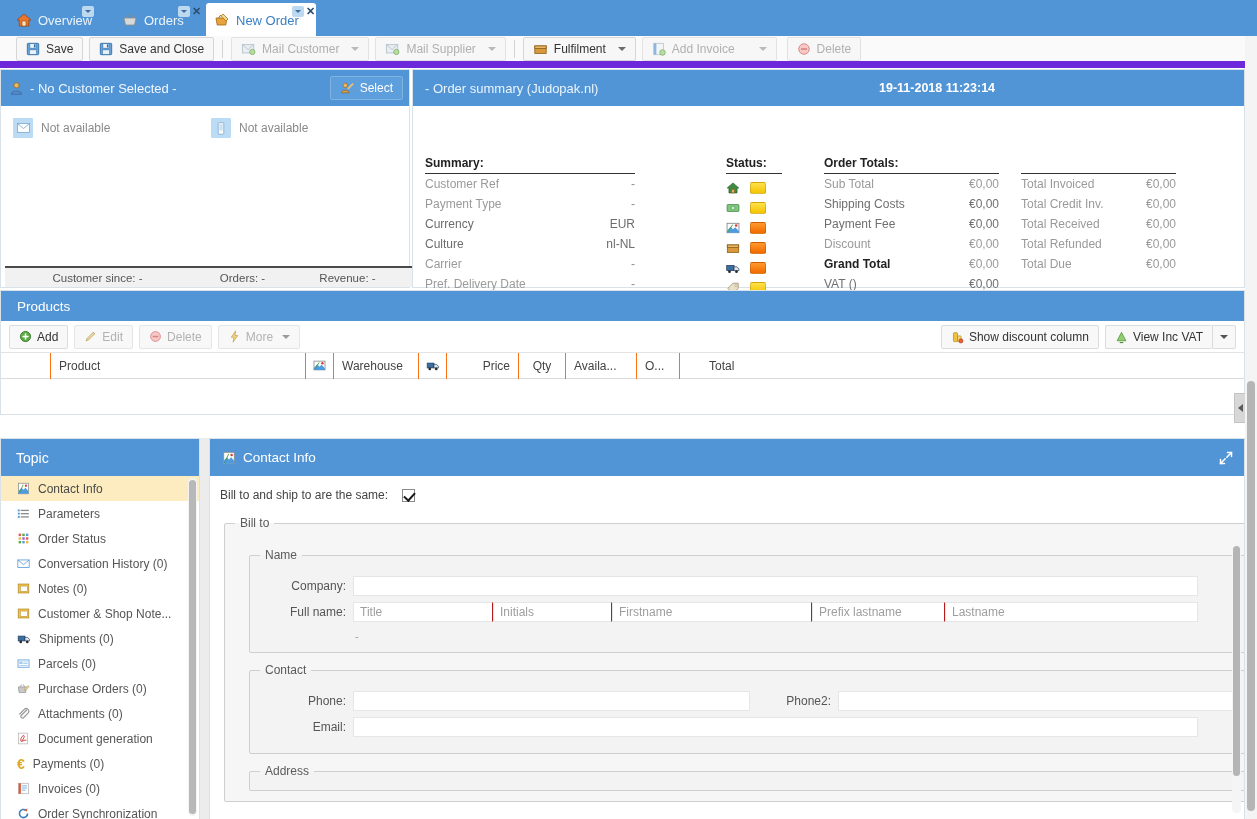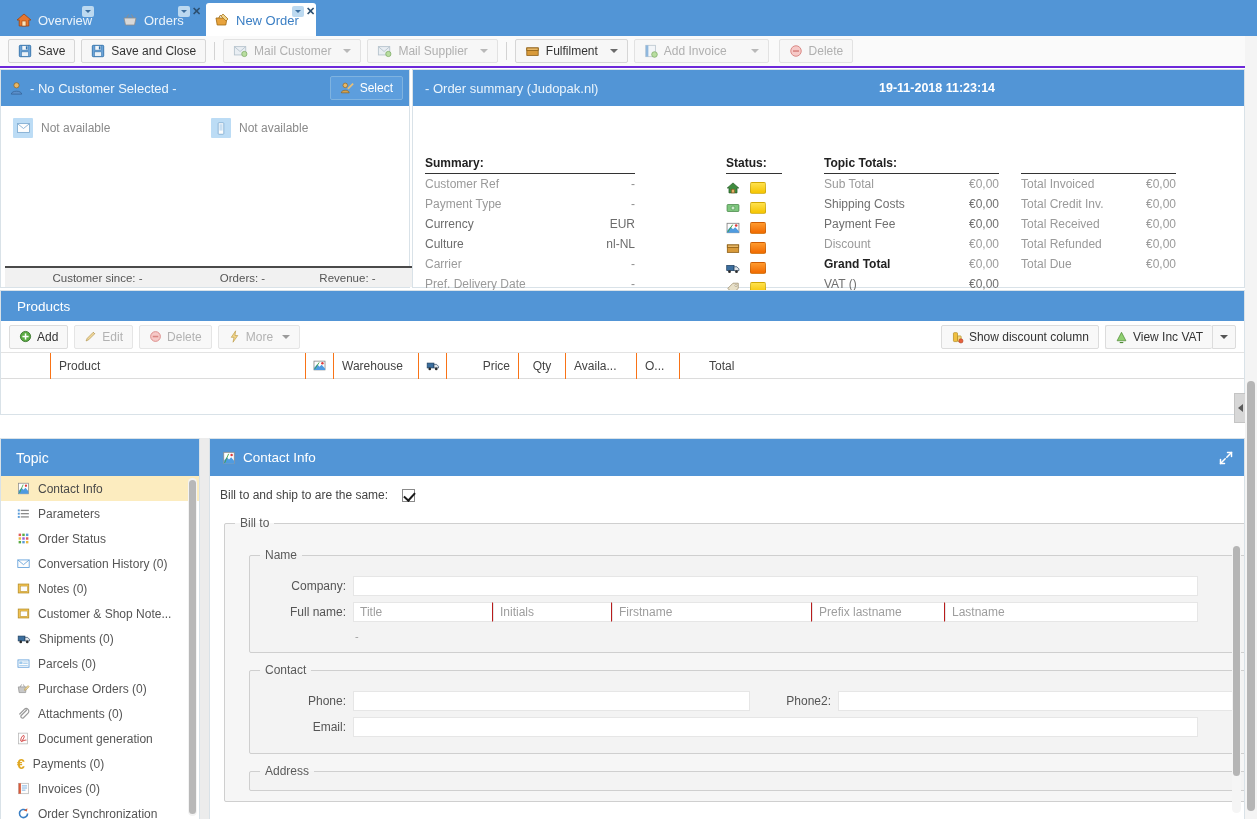--- a/index.html
+++ b/index.html
@@ -41,22 +41,22 @@
   .caret-box::after {
     content:""; width:0; height:0;
     border-left:3px solid transparent; border-right:3px solid transparent;
     border-top:3px solid #3d6f9e;
   }
   .xbtn { font-size:11px; font-weight:bold; color:#2c4f70; line-height:1; cursor:pointer; }
 
   
   .toolbar {
     position:absolute; left:0; top:36px; width:1257px; height:32px;
-    background:#fafafa; border-bottom:2px solid #6d28d9;
-    display:flex; align-items:center; padding-left:8px; gap:0px;
+    background:#fafafa; border-bottom:7px solid #6d28d9;
+    display:flex; align-items:center; padding-left:16px; gap:0px;
   }
   .tbtn {
     height:24px; display:inline-flex; align-items:center; gap:6px;
     padding:0 9px; margin-right:6px;
     border:1px solid #d6d6d6; background:#f7f7f7; border-radius:2px;
     font-size:12px; color:#333; white-space:nowrap; cursor:pointer;
   }
   .tbtn.disabled { color:#b0b0b0; background:#f7f7f7; border-color:#e2e2e2; cursor:default; }
   .tbtn .dd { width:0;height:0;border-left:4px solid transparent;border-right:4px solid transparent;border-top:4px solid #6b6b6b; margin-left:6px;}
   .tbtn.disabled .dd { border-top-color:#b9b9b9; }
@@ -504,21 +504,21 @@
             <svg width="14" height="14" viewBox="0 0 16 16">
                 <path d="M2 8.5 L8 2.5 L14 2.5 V8.5 L8 14 Z" fill="#e8e0c8" stroke="#a09070" stroke-width="0.9"></path>
                 <circle cx="11.4" cy="5.2" r="1.2" fill="#fff" stroke="#a09070" stroke-width="0.7"></circle>
               </svg>
           </span>
           <span class="chip y"></span>
         </div>
       </div>
 
       <div class="sum-tot">
-        <div class="colhead rule">Topic Totals:</div>
+        <div class="colhead rule">Order Totals:</div>
         <div class="tot-row">
           <span class="k">Sub Total</span>
           <span class="v">€0,00</span>
         </div>
         <div class="tot-row dk">
           <span class="k">Shipping Costs</span>
           <span class="v">€0,00</span>
         </div>
         <div class="tot-row dk">
           <span class="k">Payment Fee</span>

